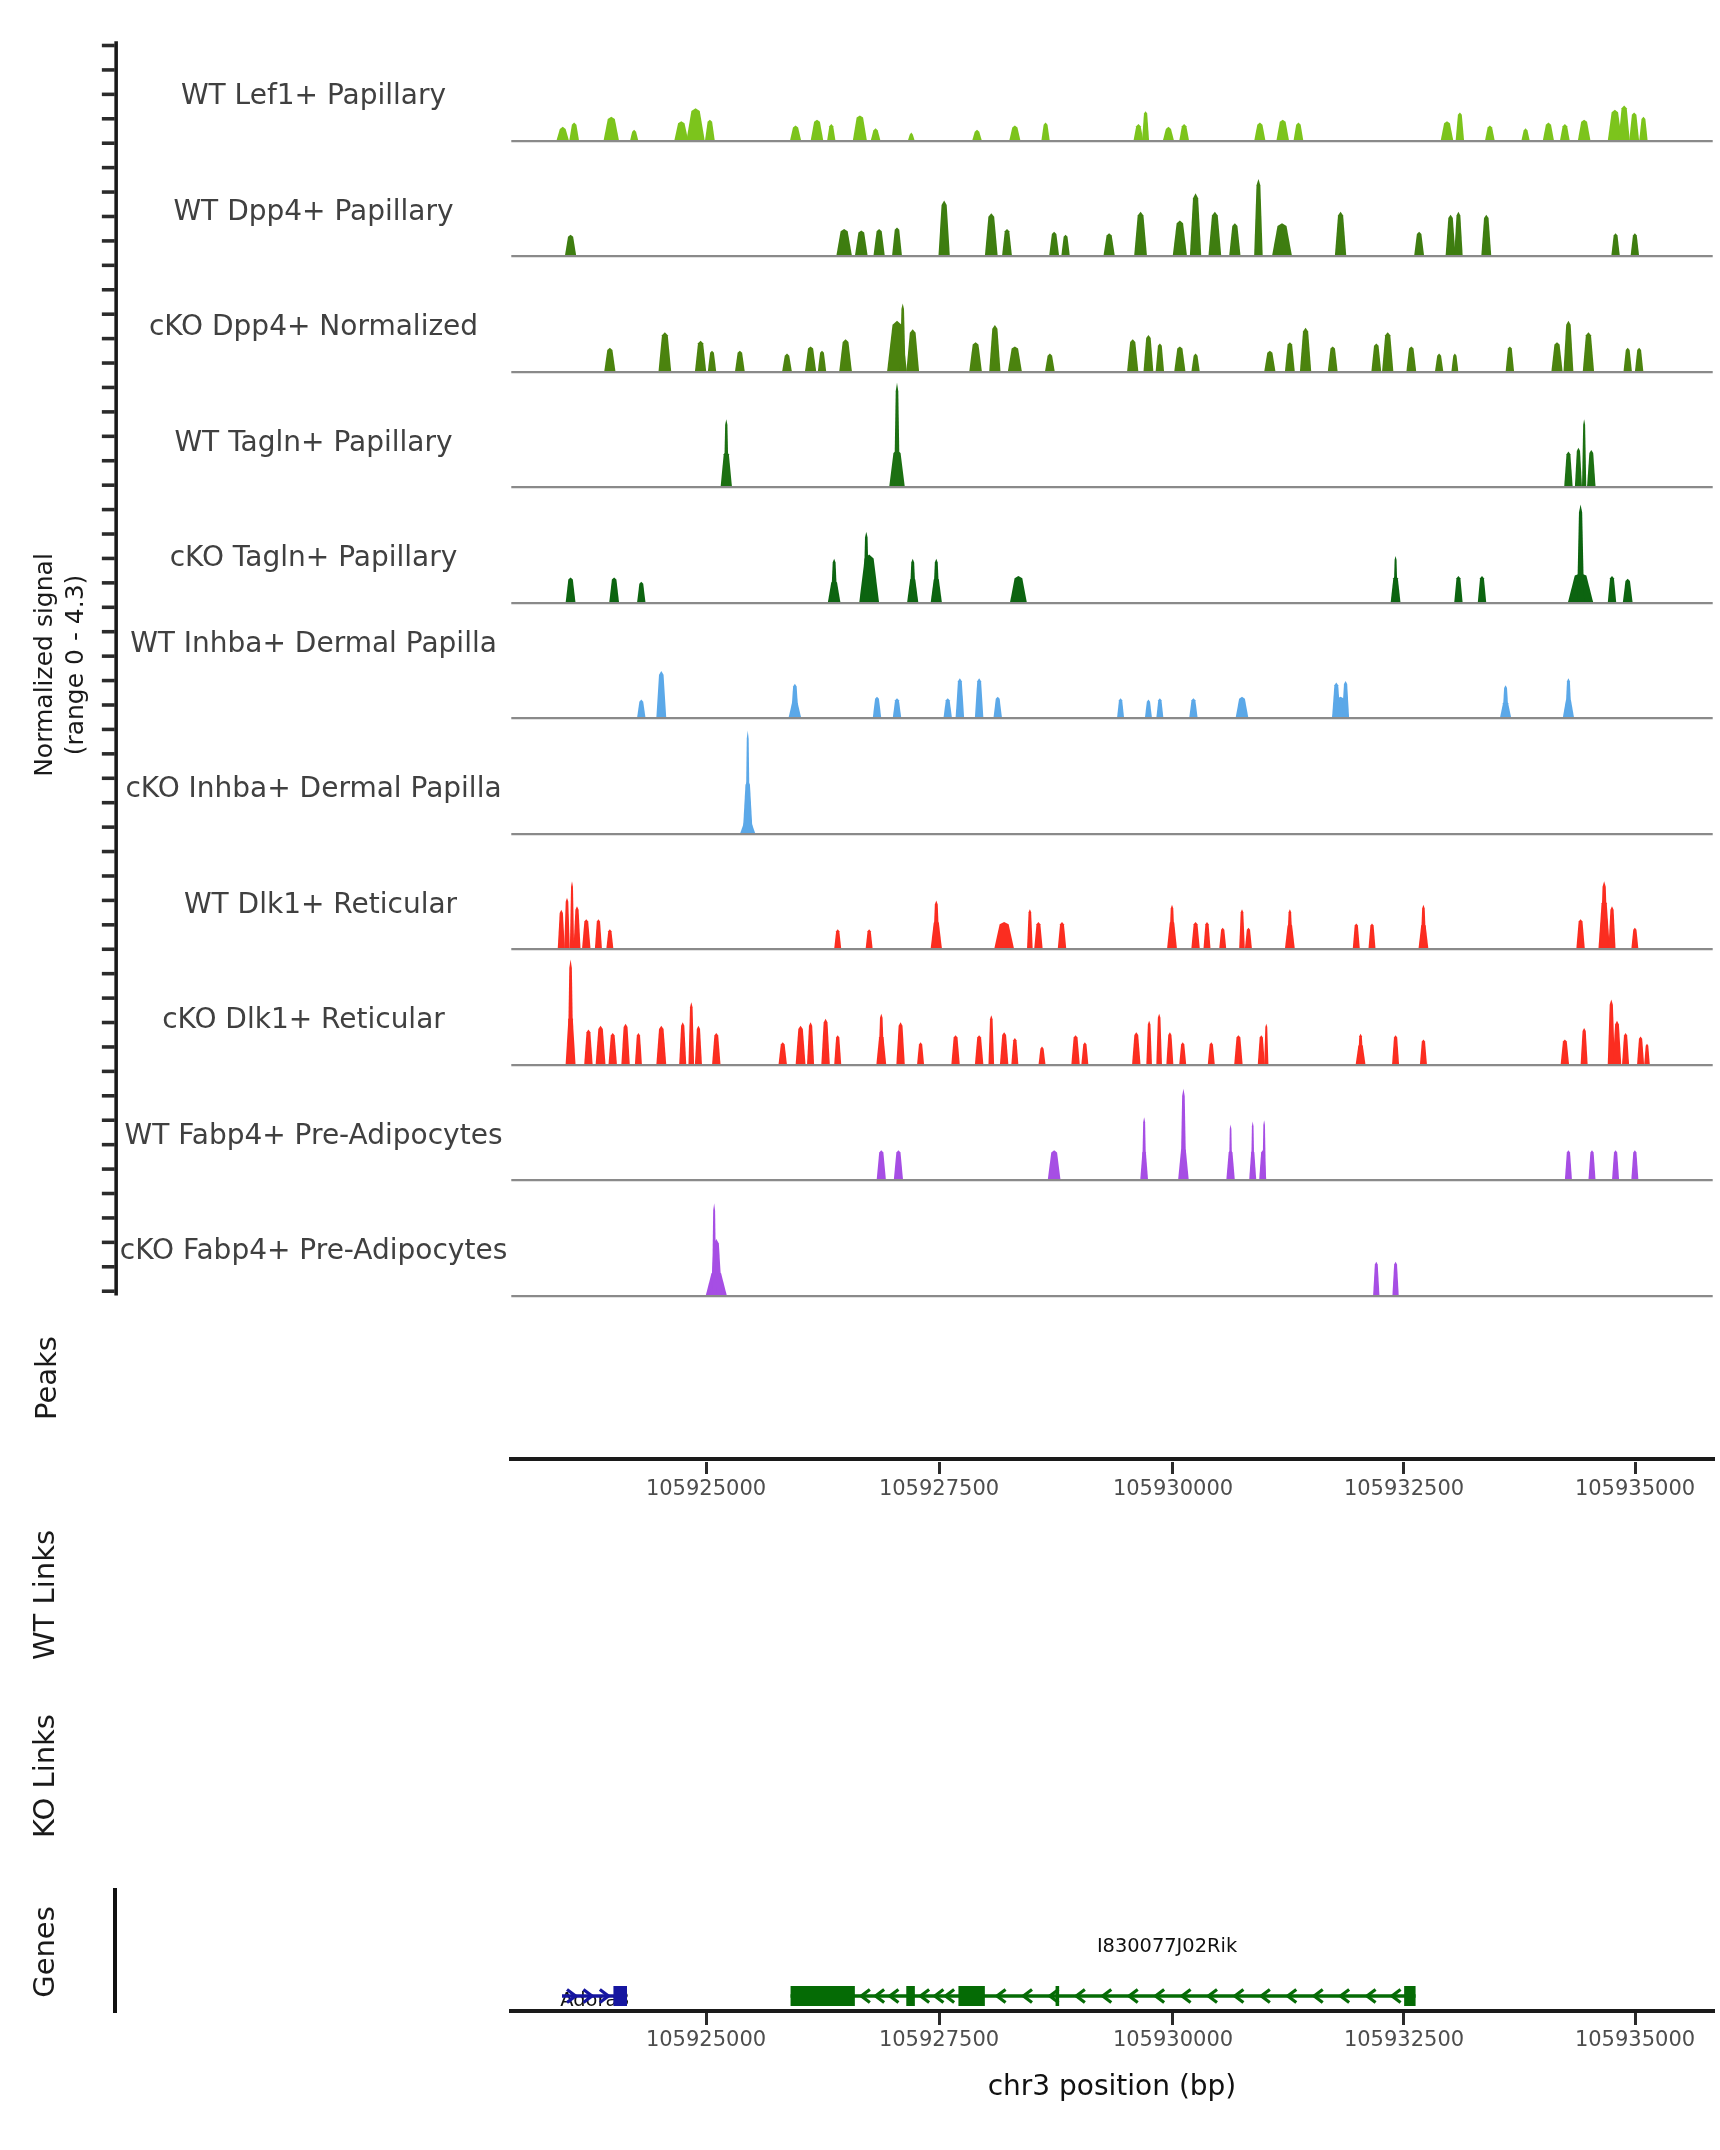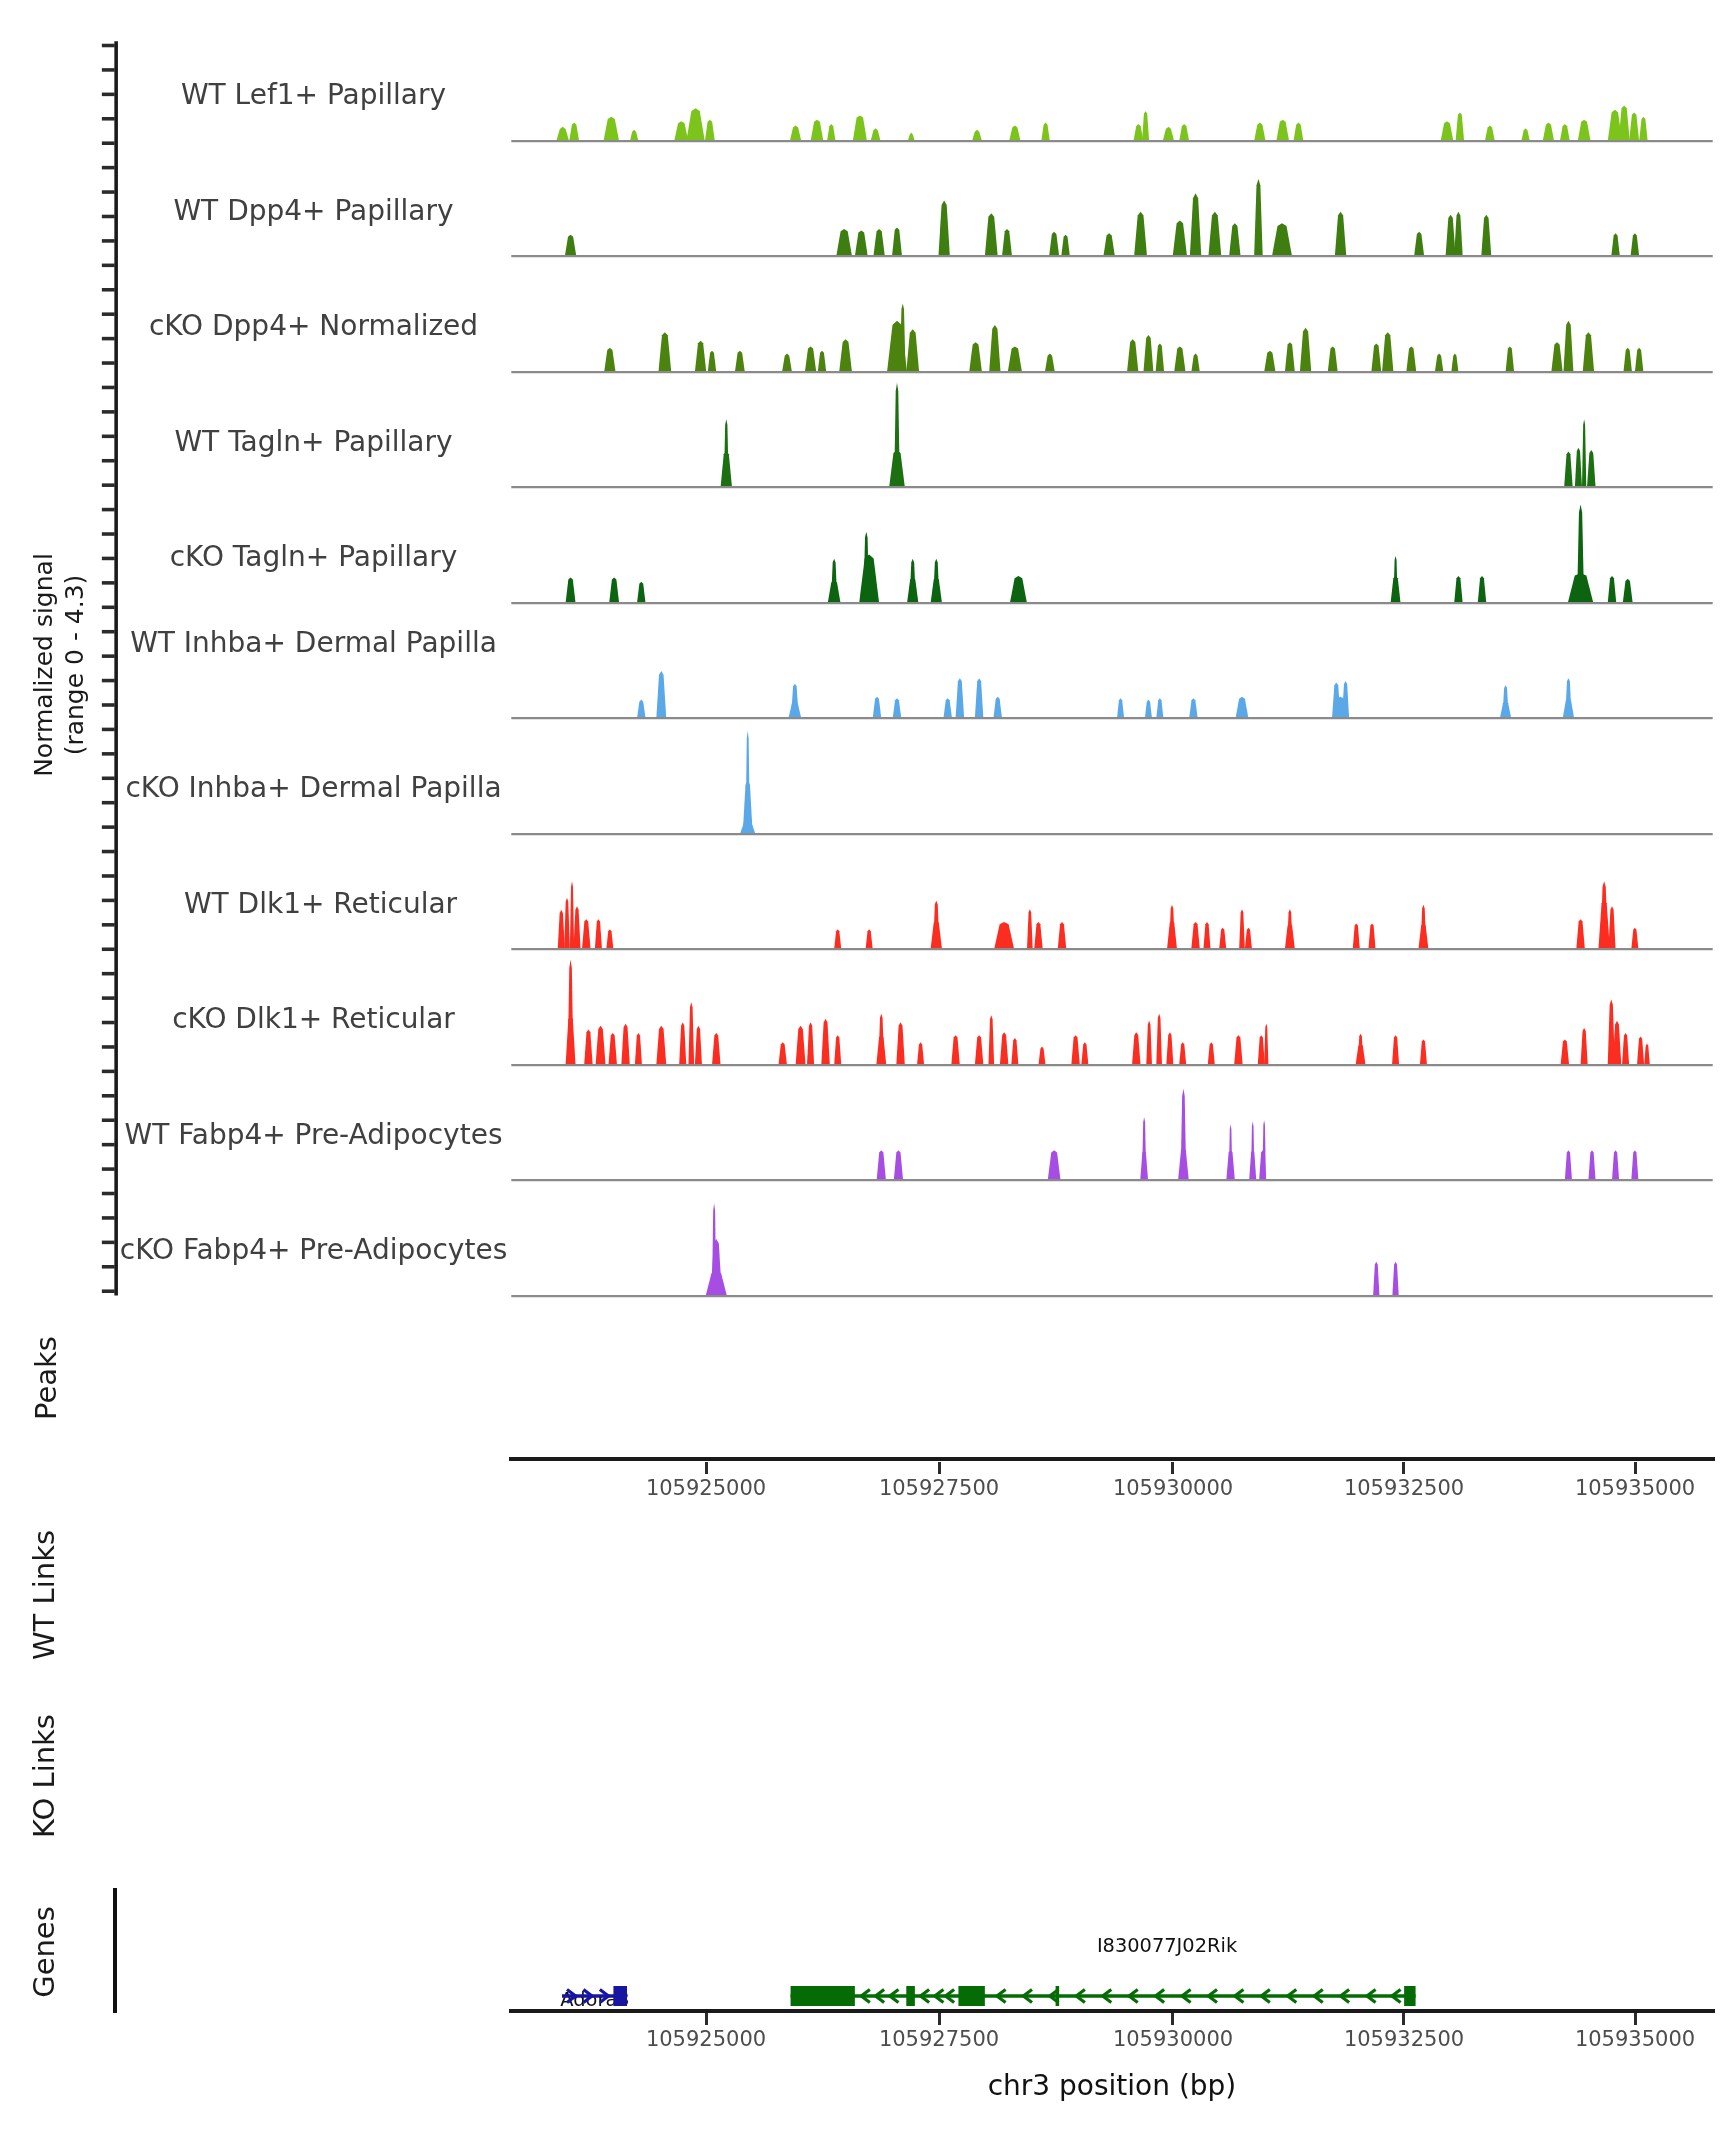--- a/index.html
+++ b/index.html
@@ -309,21 +309,21 @@
         <polygon points="1200,150 1202.75,117 1205,114 1207.25,117 1210,150" fill="#FB2D20"></polygon>
         <polygon points="1270,150 1273.85,117 1277,114 1280.15,117 1284,150" fill="#FB2D20"></polygon>
         <polygon points="1273,150 1275.2,92.96 1277,88 1278.8,92.96 1281,150" fill="#FB2D20"></polygon>
         <polygon points="1491,150 1494.3,111.36 1497,108 1499.7,111.36 1503,150" fill="#FB2D20"></polygon>
         <polygon points="1522,150 1526.4,85.6 1530,80 1533.6,85.6 1538,150" fill="#FB2D20"></polygon>
         <polygon points="1525,150 1527.75,62.6 1530,55 1532.25,62.6 1535,150" fill="#FB2D20"></polygon>
         <polygon points="1536,150 1538.75,94.8 1541,90 1543.25,94.8 1546,150" fill="#FB2D20"></polygon>
         <polygon points="1568,150 1570.75,123 1573,120 1575.25,123 1578,150" fill="#FB2D20"></polygon>
         <line x1="0" y1="150" x2="1682" y2="150" stroke="#8a8a8a" stroke-width="3"></line>
       </svg>
-      <div class="track-label" style="left: 113px; top: 1002px;">cKO Dlk1+ Reticular</div>
+      <div class="track-label" style="left: 103px; top: 1002px;">cKO Dlk1+ Reticular</div>
       <svg width="1206" height="110" style="left: 509px; top: 958px;" viewBox="0 0 1682 154">
         <polygon points="76,150 79.85,85.6 83,80 86.15,85.6 90,150" fill="#FB2D20"></polygon>
         <polygon points="79,150 81.2,13.84 83,2 84.8,13.84 87,150" fill="#FB2D20"></polygon>
         <polygon points="102,150 105.3,104 108,100 110.7,104 114,150" fill="#FB2D20"></polygon>
         <polygon points="118,150 121.85,99.4 125,95 128.15,99.4 132,150" fill="#FB2D20"></polygon>
         <polygon points="136,150 139.3,108.6 142,105 144.7,108.6 148,150" fill="#FB2D20"></polygon>
         <polygon points="154,150 157.3,96.64 160,92 162.7,96.64 166,150" fill="#FB2D20"></polygon>
         <polygon points="173,150 175.75,108.6 178,105 180.25,108.6 183,150" fill="#FB2D20"></polygon>
         <polygon points="203,150 206.85,99.4 210,95 213.15,99.4 217,150" fill="#FB2D20"></polygon>
         <polygon points="235,150 237.75,94.8 240,90 242.25,94.8 245,150" fill="#FB2D20"></polygon>

